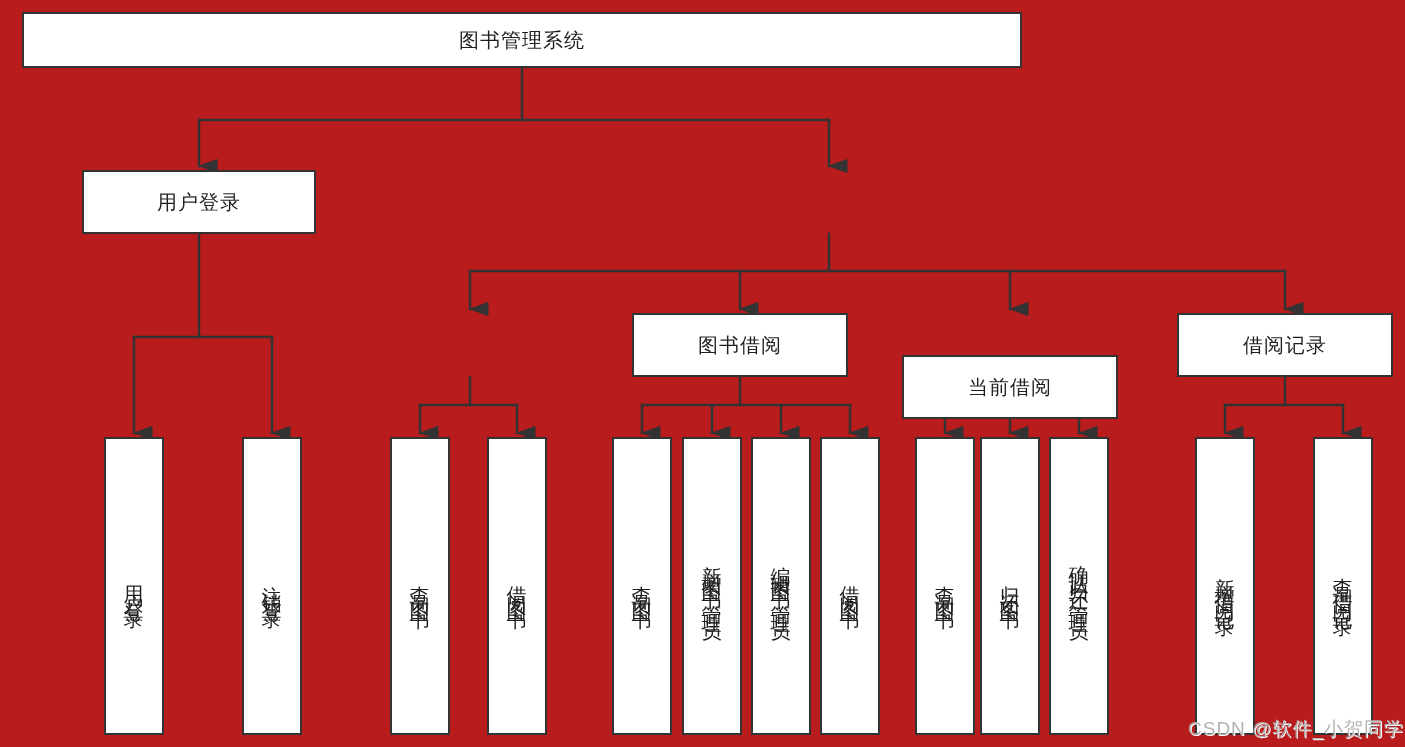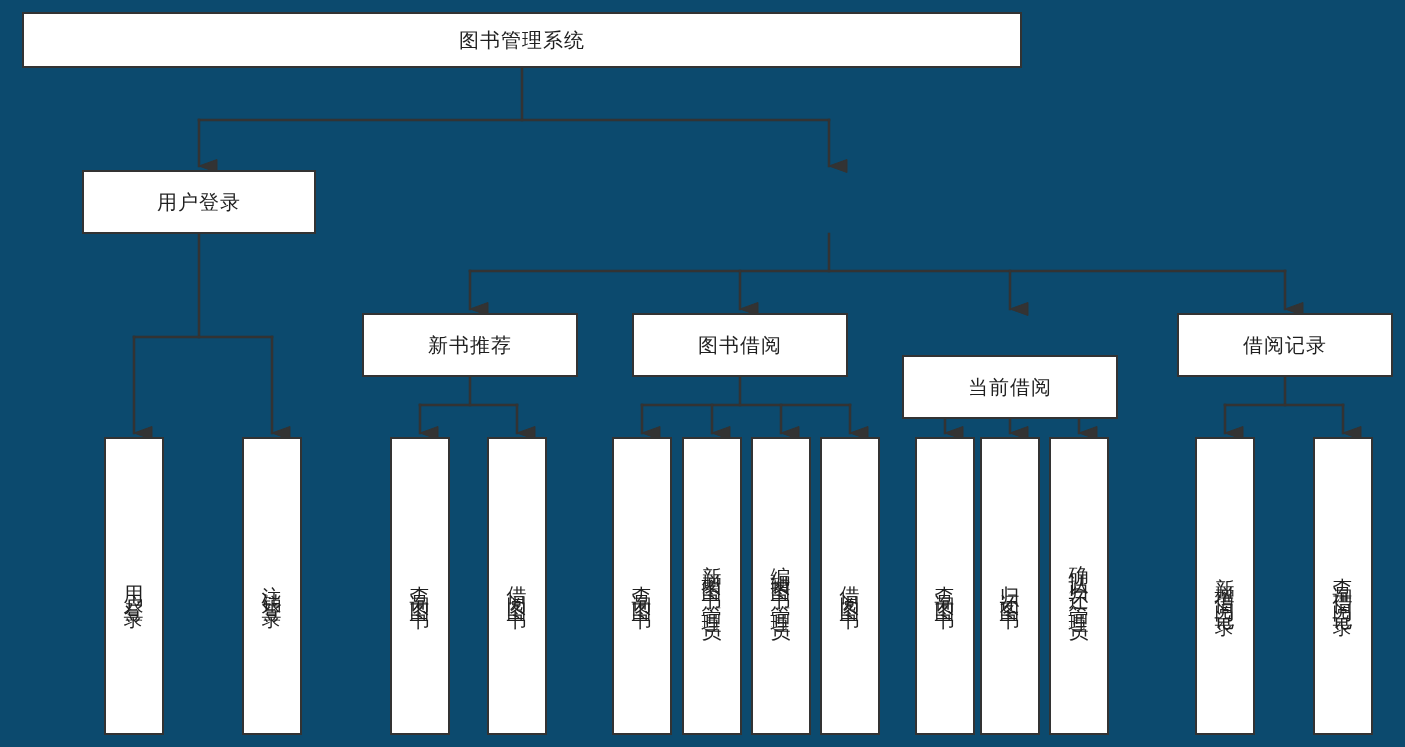--- a/index.html
+++ b/index.html
@@ -5,21 +5,21 @@
   html, body {
     margin: 0;
     padding: 0;
     background: #ffffff;
     font-family: "Liberation Sans", "DejaVu Sans", sans-serif;
   }
   #stage {
     position: relative;
     width: 1405px;
     height: 747px;
-    background: #0c4a6e;
+    background: #b91c1c;
     overflow: hidden;
   }
   #wires {
     position: absolute;
     left: 0; top: 0;
     width: 1405px;
     height: 747px;
     z-index: 1;
   }
   .node {
@@ -143,21 +143,20 @@
       <path d="M1225,405 L1343,405"></path>
       <path d="M1225,405 L1225,433" marker-end="url(#arrow)"></path>
       <path d="M1343,405 L1343,433" marker-end="url(#arrow)"></path>
     </g>
   </svg>
 
   <div class="node lvl1">图书管理系统</div>
 
   <div class="node lvl2" id="n-user-login">用户登录</div>
 
-  <div class="node lvl3" id="n-new-book">新书推荐</div>
   <div class="node lvl3" id="n-borrowing">图书借阅</div>
   <div class="node lvl3" id="n-current">当前借阅</div>
   <div class="node lvl3" id="n-records">借阅记录</div>
 
   <div class="node leaf" id="l-user-login">用户登录</div>
   <div class="node leaf" id="l-logout">注销登录</div>
 
   <div class="node leaf" id="l-query1">查询图书</div>
   <div class="node leaf" id="l-borrow1">借阅图书</div>
 
@@ -166,13 +165,14 @@
   <div class="node leaf" id="l-edit-book">编辑图书（管理员）</div>
   <div class="node leaf" id="l-borrow2">借阅图书</div>
 
   <div class="node leaf" id="l-query3">查询图书</div>
   <div class="node leaf" id="l-return">归还图书</div>
   <div class="node leaf" id="l-confirm">确认归还（管理员）</div>
 
   <div class="node leaf" id="l-add-rec">新增借阅记录</div>
   <div class="node leaf" id="l-query-rec">查询借阅记录</div>
 
+  <div id="watermark">CSDN @软件_小贺同学</div>
 </div>
 
 </body></html>

